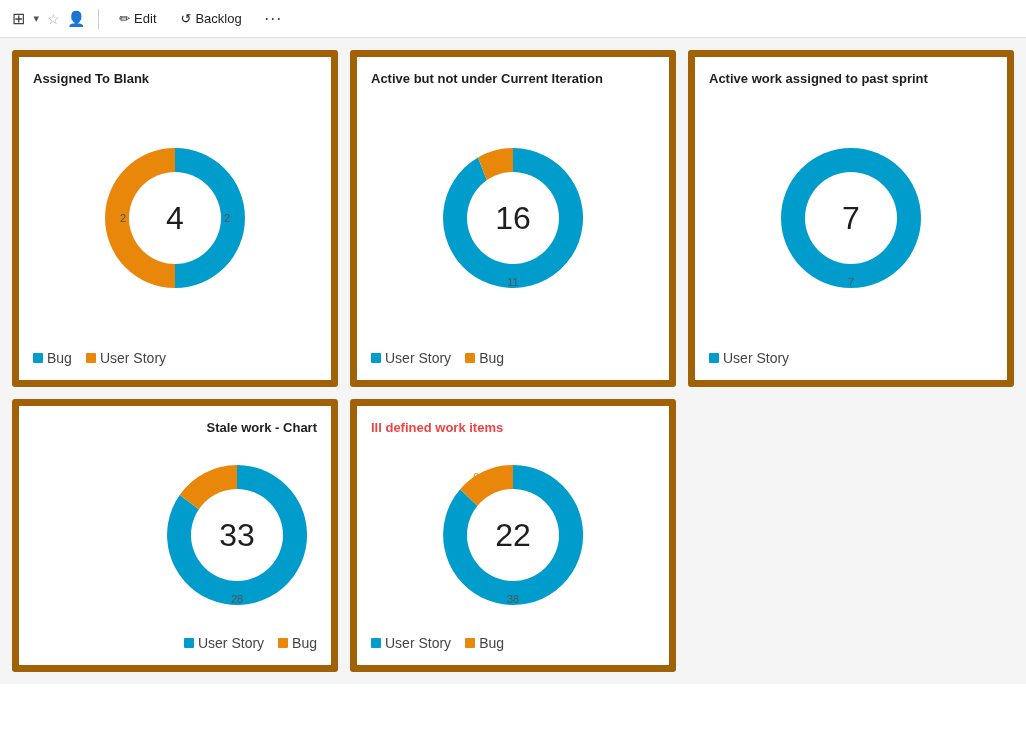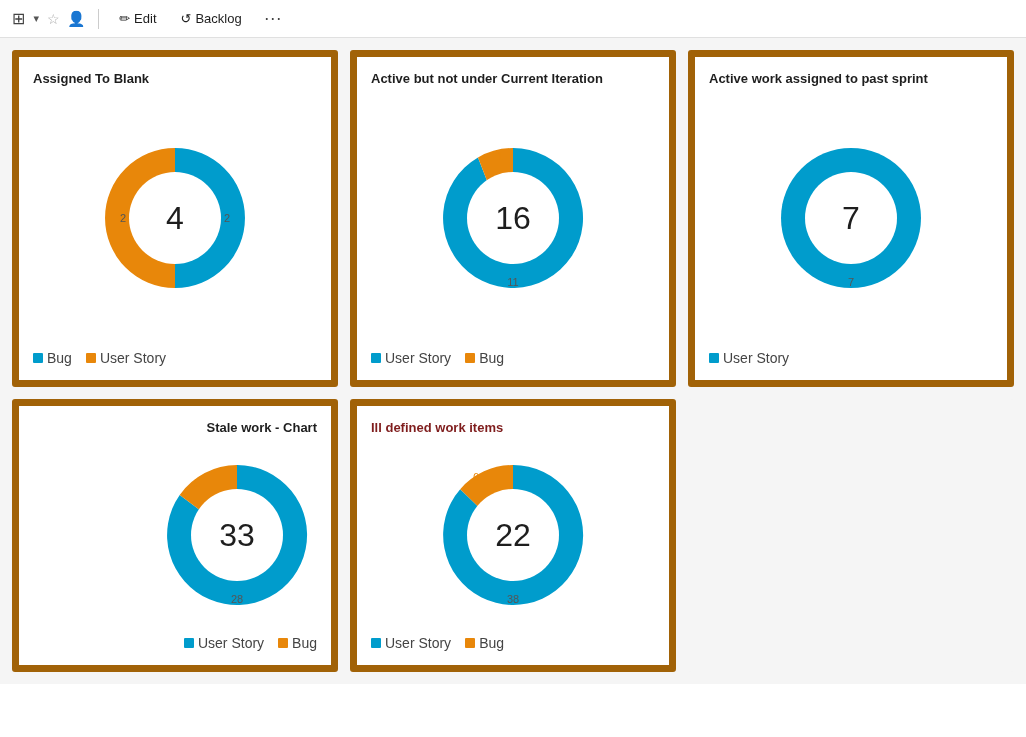--- a/index.html
+++ b/index.html
@@ -61,21 +61,21 @@
       display: flex;
       flex-direction: column;
     }
 
     .widget-title {
       font-size: 13px;
       font-weight: 600;
       color: #1e1e1e;
       margin-bottom: 10px;
     }
-    .widget-title.orange { color: #7f1d1d; }
+    .widget-title.orange { color: #ef4444; }
 
     .chart-area {
       display: flex;
       justify-content: center;
       align-items: center;
       flex: 1;
       padding: 10px 0;
     }
 
     .legend {

